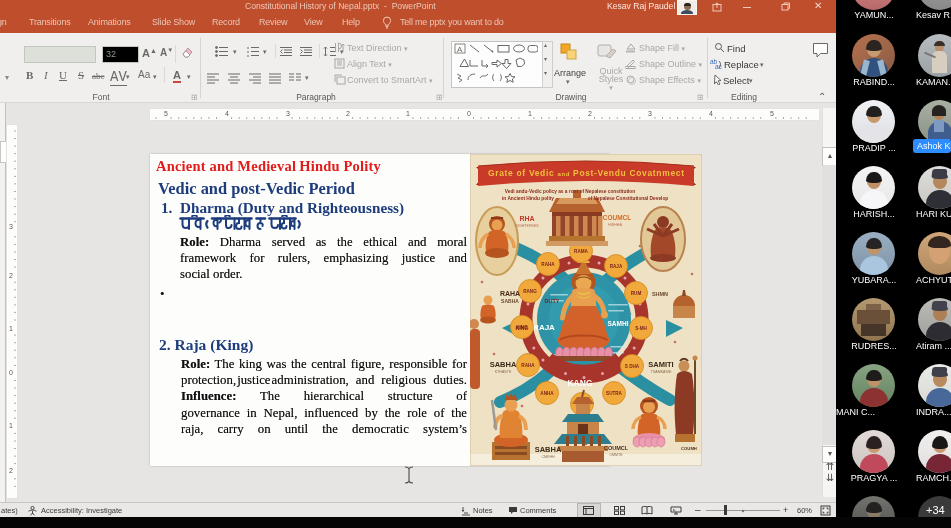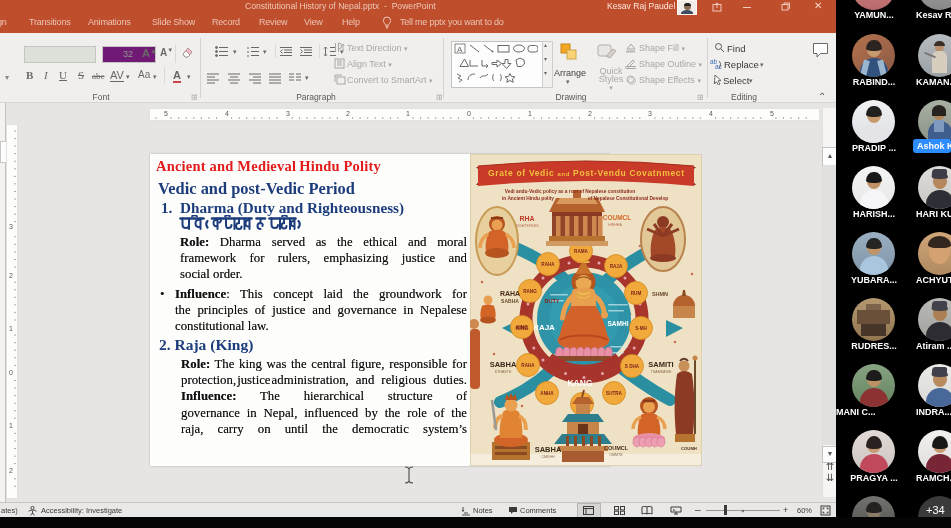--- a/index.html
+++ b/index.html
@@ -9,21 +9,21 @@
 .ttxt{color:#eec9b9;font-size:8.6px;}
 .tabtxt{color:#ecc5b4;font-size:9px;letter-spacing:-.2px;}
 #ribbon{left:0;top:33px;width:836px;height:70px;background:#f1efee;}
 .gsep{position:absolute;top:5px;width:1px;height:60px;background:#d5d3d1;}
 .glabel{position:absolute;top:59px;font-size:8.5px;color:#5a5856;width:80px;text-align:center;}
 .icn{color:#6b6966;}
 .dis{color:#aaa8a5;}
 #workarea{left:0;top:103px;width:836px;height:399px;background:#e7e5e4;}
 #statusbar{left:0;top:502px;width:836px;height:15px;background:#eae8e7;border-top:1px solid #c9c7c6;font-size:7.5px;color:#3c3a38;}
 #panel{left:836px;top:0;width:115px;height:528px;background:#000;overflow:hidden;}
-.pname{position:absolute;color:#fff;font-size:9px;font-weight:bold;white-space:nowrap;}
+.pname{position:absolute;color:#fff;font-size:9px;font-weight:normal;white-space:nowrap;}
 #slide{left:150px;top:51px;width:460px;height:312px;background:#fdfdfc;box-shadow:0 0 2px rgba(0,0,0,.25);}
 .ser{font-family:"Liberation Serif",serif;}
 .body-p{font-family:"Liberation Serif",serif;font-size:12.8px;color:#101010;line-height:16.4px;text-shadow:0 0 .3px rgba(0,0,0,.55);}
 .jl{text-align:justify;text-align-last:justify;}
 </style></head>
 <body>
 <div class="abs" id="ppwin">
   <div class="abs" id="titlebar">
     <div class="abs ttxt" style="left:245px;top:0;width:220px;height:12px;line-height:12px;">Constitutional History of Nepal.pptx&nbsp;&nbsp;-&nbsp;&nbsp;PowerPoint</div>
     <div class="abs ttxt" style="left:607px;top:0;width:90px;height:12px;line-height:12px;color:#fde8df;">Kesav Raj Paudel</div>
@@ -56,34 +56,34 @@
     <div class="abs tabtxt" style="left:342px;top:17px;">Help</div>
     <svg class="abs" style="left:382px;top:16px;" width="10" height="13" viewBox="0 0 10 13">
         <path d="M5 1a3.6 3.6 0 0 1 3.6 3.6c0 1.6-.9 2.4-1.5 3.2-.4.5-.6.9-.6 1.4H3.5c0-.5-.2-.9-.6-1.4C2.3 7 1.4 6.2 1.4 4.6A3.6 3.6 0 0 1 5 1z" fill="none" stroke="#f0cabb" stroke-width="1"></path>
         <path d="M3.6 10.6h2.8M4 12h2" stroke="#f0cabb" stroke-width="1" fill="none"></path>
       </svg>
     <div class="abs tabtxt" style="left:400px;top:17px;">Tell me pptx you want to do</div>
   </div>
   <div class="abs" id="ribbon">
     <div class="abs" style="left:5px;top:40px;color:#8a8886;font-size:8px;">▾</div>
     <div class="abs" style="left:24px;top:13px;width:70px;height:15px;background:#dce0d9;border:1px solid #c3c7c0;"></div>
-    <div class="abs" style="left:102px;top:13px;width:32px;height:15px;background:#701a75;border:1px solid #c3c7c0;font-size:9px;color:#8e9a90;line-height:15px;padding-left:20px;">32</div>
+    <div class="abs" style="left:102px;top:13px;width:32px;height:15px;background:#000000;border:1px solid #c3c7c0;font-size:9px;color:#8e9a90;line-height:15px;padding-left:3px;">32</div>
     <div class="abs icn" style="left:142px;top:14px;font-size:11px;font-weight:bold;">A<span style="font-size:7px;vertical-align:4px;">▲</span></div>
     <div class="abs icn" style="left:160px;top:14px;font-size:10px;font-weight:bold;">A<span style="font-size:6px;vertical-align:4px;">▼</span></div>
     <div class="abs" style="left:175px;top:12px;width:1px;height:18px;background:#dbd9d7;"></div>
     <svg class="abs" style="left:182px;top:13px;" width="12" height="12">
         <path d="M1 8 L6 2 L10 6 L6 11 L3 11 Z" fill="#f5b8c8" stroke="#9a8a84" stroke-width=".8"></path>
         <path d="M1 8 L4 5 L8 9 L6 11 L3 11 Z" fill="#fdfdfd" stroke="#9a8a84" stroke-width=".8"></path>
       </svg>
     <div class="abs icn ser" style="left:26px;top:36px;font-size:11px;font-weight:bold;">B</div>
     <div class="abs icn ser" style="left:44px;top:36px;font-size:11px;font-style:italic;">I</div>
     <div class="abs icn ser" style="left:59px;top:36px;font-size:11px;text-decoration:underline;">U</div>
     <div class="abs icn ser" style="left:78px;top:36px;font-size:11px;text-decoration:line-through;">S</div>
     <div class="abs icn ser" style="left:92px;top:38px;font-size:9px;text-decoration:line-through;">abc</div>
-    <div class="abs icn" style="left:110px;top:36px;font-size:11px;border-bottom:1px solid #6b6966;">AV</div>
+    <div class="abs icn" style="left:110px;top:36px;font-size:14px;border-bottom:1px solid #6b6966;font-family:Liberation Mono, monospace;">AV</div>
     <div class="abs icn" style="left:126px;top:40px;font-size:7px;">▾</div>
     <div class="abs icn" style="left:138px;top:36px;font-size:10px;">Aa</div>
     <div class="abs icn" style="left:153px;top:40px;font-size:7px;">▾</div>
     <div class="abs" style="left:164px;top:34px;width:1px;height:16px;background:#dbd9d7;"></div>
     <div class="abs icn" style="left:173px;top:36px;font-size:11px;font-weight:bold;border-bottom:2px solid #c44;">A</div>
     <div class="abs icn" style="left:187px;top:40px;font-size:7px;">▾</div>
     <div class="glabel" style="left:61px;">Font</div>
     <div class="abs dis" style="left:191px;top:60px;font-size:8px;">⊞</div>
     <div class="gsep" style="left:200px;"></div>
     <svg class="abs" style="left:215px;top:13px;" width="14" height="11">
@@ -292,25 +292,20 @@
 <path d="M111 3.5 v10.5 m4.5 -10.5 v10.5 m0 -8 q-3.5 -.5 -3.5 2.5 q0 3 3.5 2.8"></path>
 <path d="M119.5 6 q2.5 3 0 6.5" stroke-width="2.2"></path>
 </g>
           </svg></div>
       <div class="abs body-p" style="left:30px;top:79.5px;width:287px;">
         <div class="jl"><b>Role:</b> Dharma served as the ethical and moral</div>
         <div class="jl">framework for rulers, emphasizing justice and</div>
         <div>social order.</div>
       </div>
       <div class="abs body-p" style="left:10px;top:131.5px;">•</div>
-      <div class="abs body-p" style="left:25px;top:131.5px;width:292px;">
-        <div class="jl"><b>Influence</b>: This concept laid the groundwork for</div>
-        <div class="jl">the principles of justice and governance in Nepalese</div>
-        <div>constitutional law.</div>
-      </div>
       <div class="abs ser" style="left:9px;top:182px;font-size:15.5px;font-weight:bold;color:#1c3c7c;">2.&nbsp;Raja (King)</div>
       <div class="abs body-p" style="left:31px;top:201.5px;width:286px;">
         <div class="jl"><b>Role:</b> The king was the central figure, responsible for</div>
         <div class="jl">protection, justice administration, and religious duties.</div>
         <div class="jl"><b>Influence:</b> The hierarchical structure of</div>
         <div class="jl">governance in Nepal, influenced by the role of the</div>
         <div class="jl">raja, carry on until the democratic system’s</div>
       </div>
       <svg class="abs" id="illus" style="left:320px;top:0px;" width="232" height="312" viewBox="0 0 232 312">
           <rect x="0" y="0" width="232" height="312" fill="#efe1c4"></rect>

